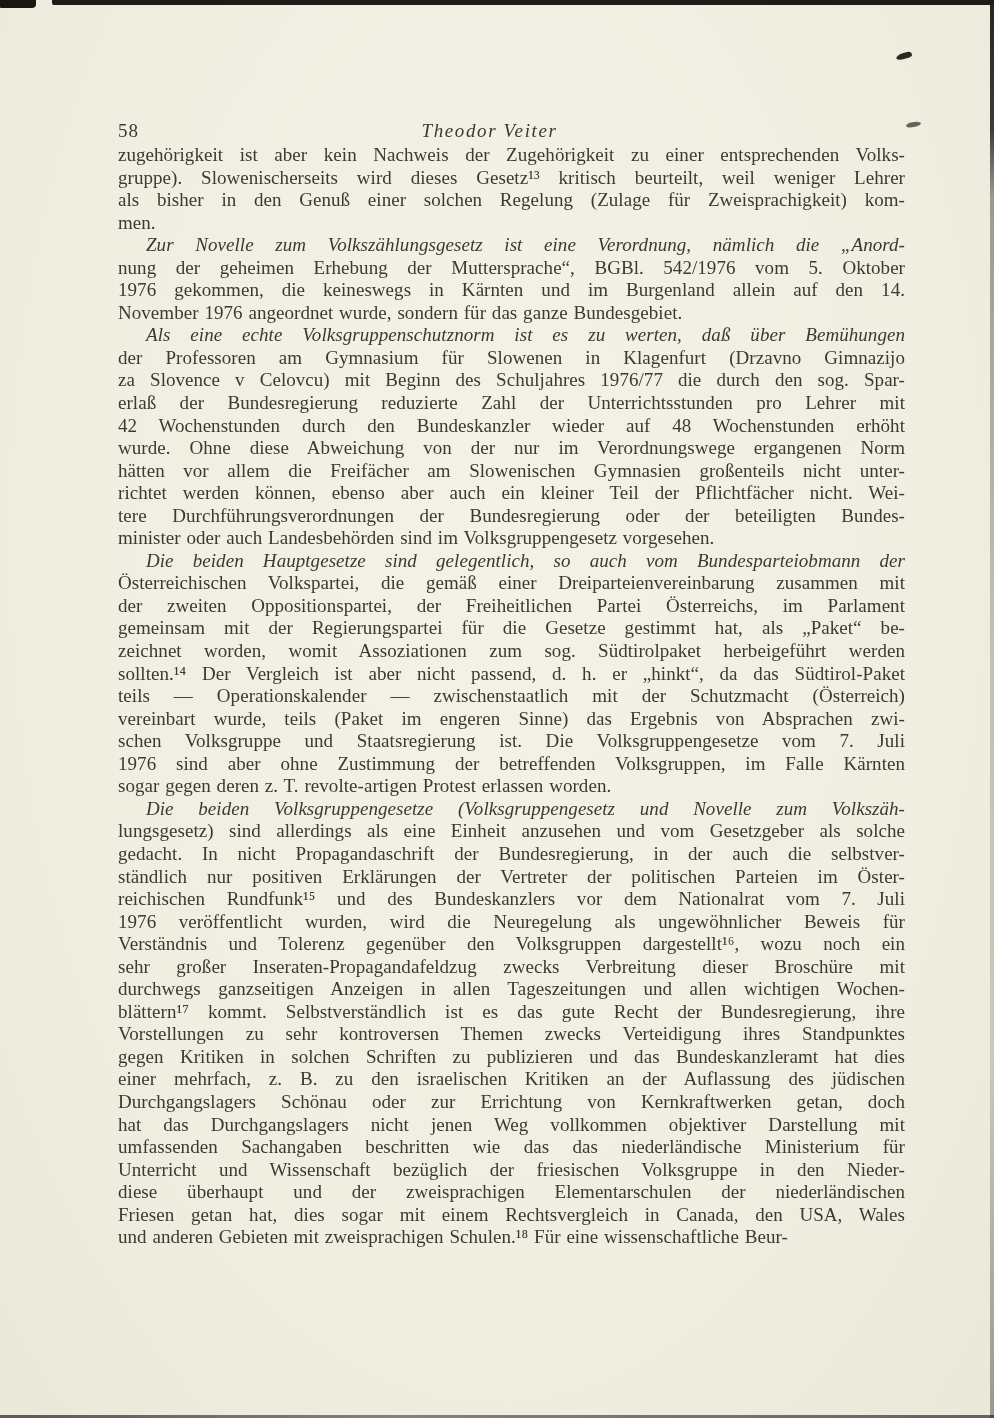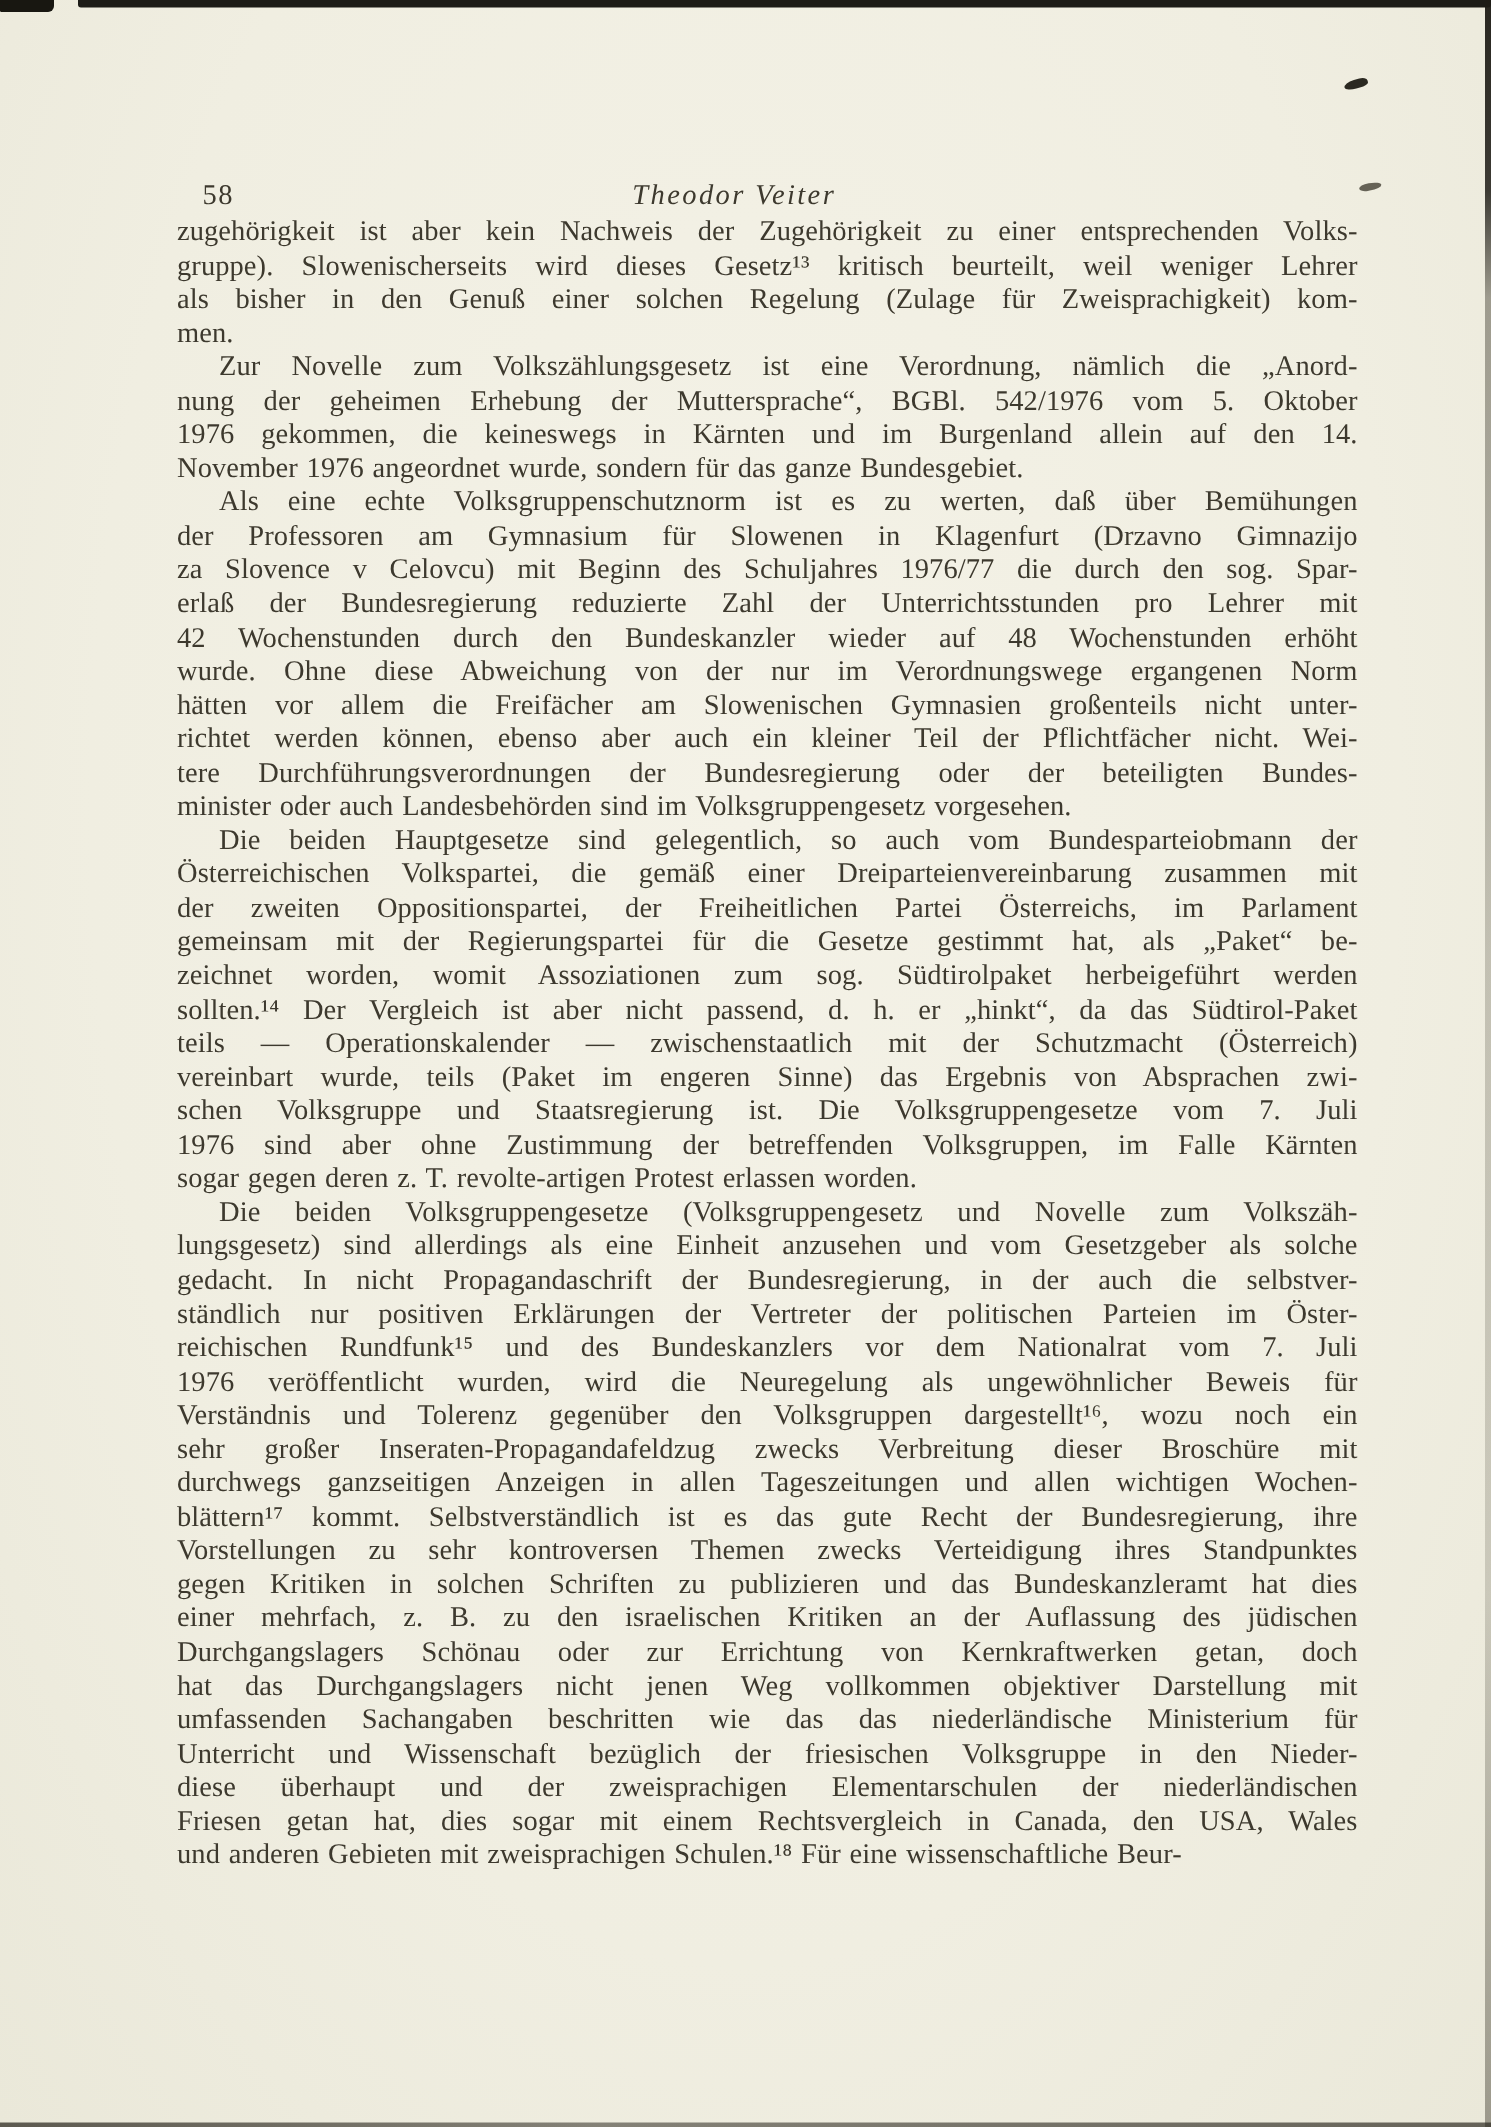--- a/index.html
+++ b/index.html
@@ -43,37 +43,37 @@
     background: #4d4a3e; opacity: 0.85; transform: rotate(-9deg);
     border-radius: 50% 60% 60% 40% / 60% 50% 60% 50%;
   }
 
   
   .textblock {
     position: absolute; left: 118px; top: 120px; width: 787px;
     color: #3d392e;
   }
   .running-header { position: relative; height: 24px; font-size: 19px; }
-  .pagenum { position: absolute; left: 0; top: 0; letter-spacing: 1px; margin-left: 17px; }
+  .pagenum { position: absolute; left: 0; top: 0; letter-spacing: 1px; }
   .runhead {
     position: absolute; left: 0; right: 0; top: 0;
     text-align: center; font-style: italic; letter-spacing: 1.6px;
     transform: translateX(-22px);
   }
 
   .bodytext { font-size: 19px; }
   .paragraph { margin: 0; }
   .line {
     height: 22.55px; line-height: 22.55px;
     text-align: justify; text-align-last: justify;
     letter-spacing: 0.05px;
     word-spacing: 1px;
   }
   .line.last { text-align-last: left; }
-  .line.indent { text-indent: 28px; }
+  .line.indent { text-indent: 28px; font-style: italic; }
 </style>
 </head>
 <body>
 
 <div class="top-edge"></div>
 <div class="corner-mark"></div>
 <div class="right-edge"></div>
 <div class="bottom-edge"></div>
 <div class="pen-mark-1"></div>
 <div class="pen-mark-2"></div>

